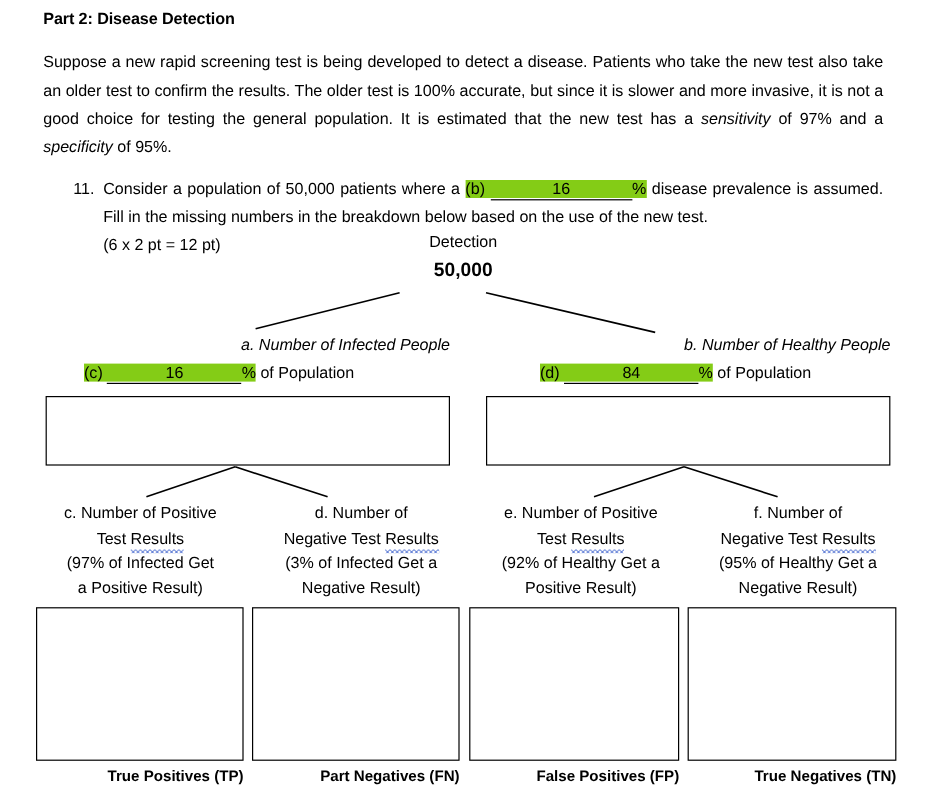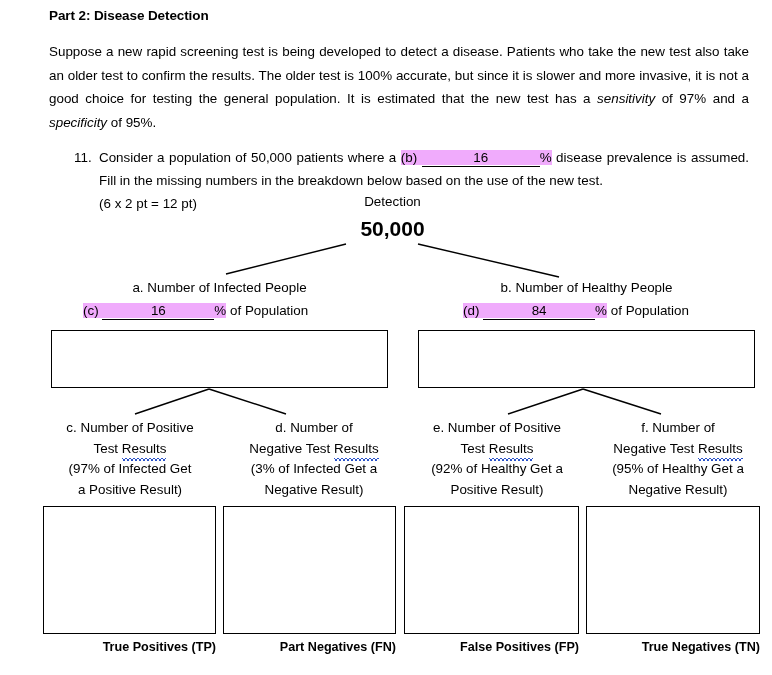--- a/index.html
+++ b/index.html
@@ -9,21 +9,21 @@
   }
   body {
     width: 772px;
     height: 675px;
     position: relative;
     font-family: "Liberation Sans", sans-serif;
     color: #000000;
     overflow: hidden;
   }
 
-  .doc { position: absolute; inset: 0; margin-left: 13px; }
+  .doc { position: absolute; inset: 0; }
 
   
   .part-title {
     position: absolute;
     left: 36px;
     top: 8px;
     font-size: 13.5px;
     font-weight: bold;
     letter-spacing: -0.1px;
   }
@@ -48,21 +48,21 @@
     font-size: 13.4px;
     line-height: 23px;
     text-align: justify;
     text-justify: inter-word;
   }
   .q11 .num { position: absolute; left: -25px; top: 0; }
   .q11 .lastline { text-align: left; }
 
   
   .hl {
-    background: #f0abfc;
+    background: #84cc16;
     white-space: nowrap;
   }
   .blank {
     display: inline-block;
     border-bottom: 1.5px solid #000;
     text-align: center;
     vertical-align: baseline;
     line-height: 17px;
   }
   .blank-inline { width: 118px; }
@@ -74,37 +74,38 @@
     left: 0; right: 0;
     top: 194px;
     text-align: center;
     font-size: 13.4px;
   }
   .pop-value {
     position: absolute;
     left: 0; right: 0;
     top: 217px;
     text-align: center;
-    font-size: 21px;
+    font-size: 16px;
     font-weight: bold;
   }
 
   svg.connectors {
     position: absolute;
     left: 0; top: 0;
     width: 772px; height: 675px;
     pointer-events: none;
   }
 
   
   .branch-head {
     position: absolute;
     font-size: 13.4px;
-    text-align: center;
+    text-align: right;
     line-height: 20px;
+    font-style: italic;
   }
   .branch-head.left  { left: 38px;  top: 278px; width: 337px; }
   .branch-head.right { left: 405px; top: 278px; width: 337px; }
   .branch-sub {
     position: absolute;
     font-size: 13.4px;
     line-height: 20px;
     white-space: nowrap;
   }
   .branch-sub.left  { left: 70px;  top: 301px; }

